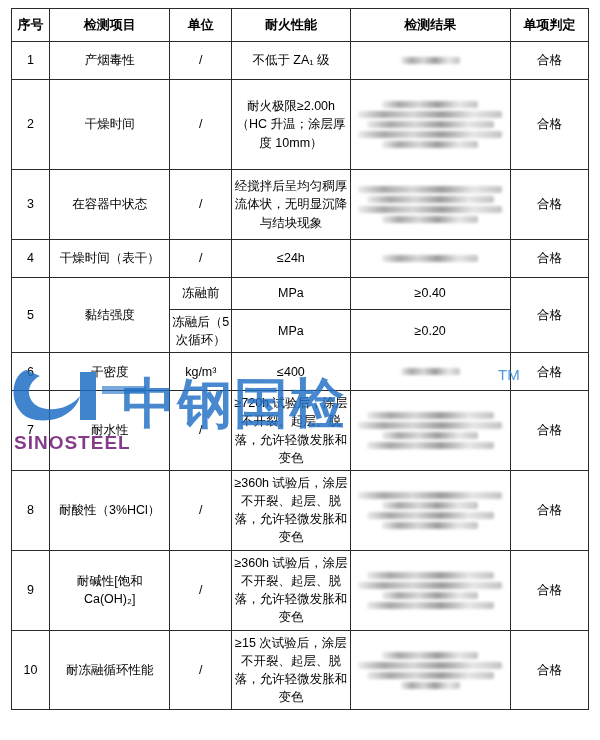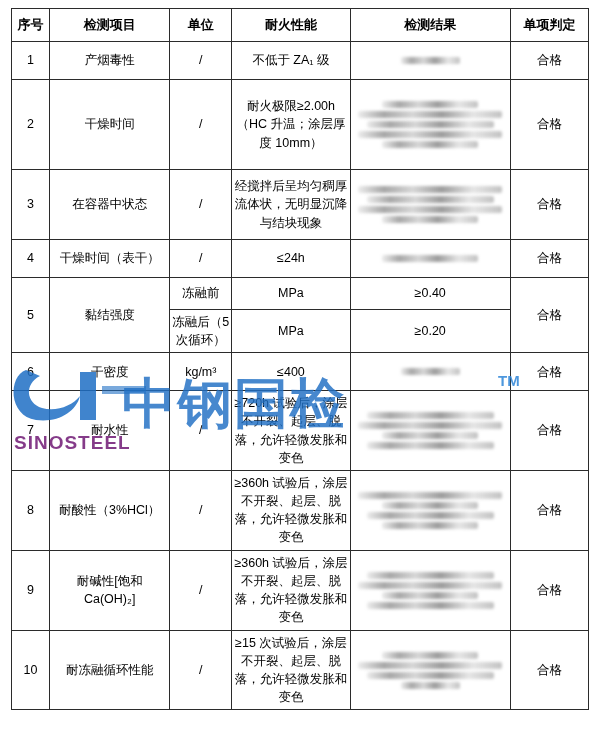--- a/index.html
+++ b/index.html
@@ -119,23 +119,23 @@
     font-size: 19px;
     font-weight: bold;
     color: #701a75;
     opacity: 0.85;
     letter-spacing: 1px;
     font-family: "Liberation Sans", sans-serif;
   }
   #watermark .wm-tm {
     position: absolute;
     left: 498px;
-    top: 12px;
+    top: 6px;
     font-size: 15px;
-    font-weight: bold;
+    font-weight: normal;
     color: #2f86d8;
     opacity: 0.85;
   }
   #watermark .wm-mark {
     position: absolute;
     left: 6px;
     top: 2px;
     width: 150px;
     height: 66px;
   }

